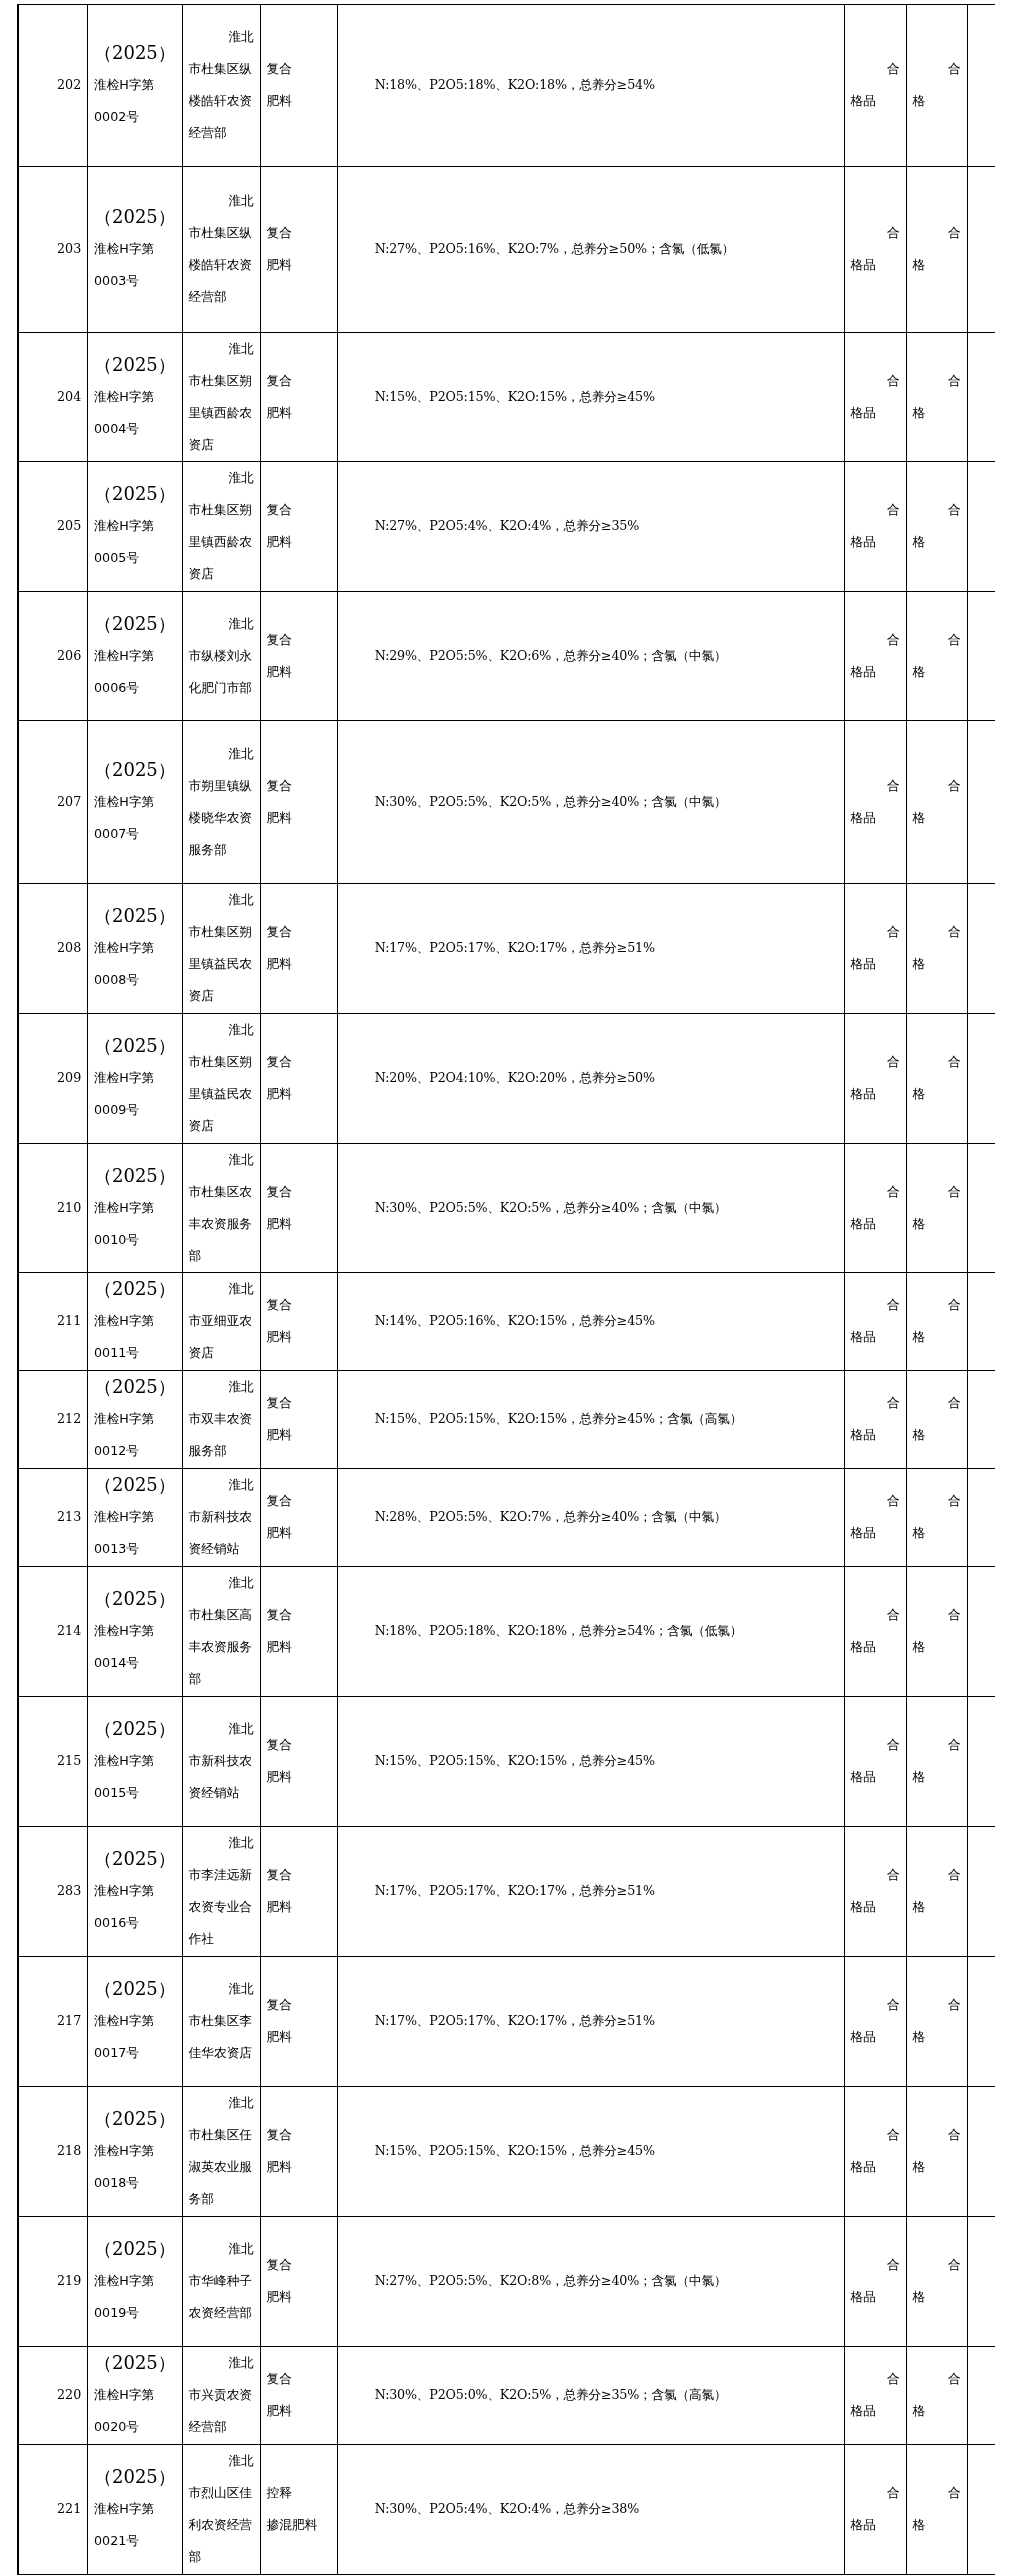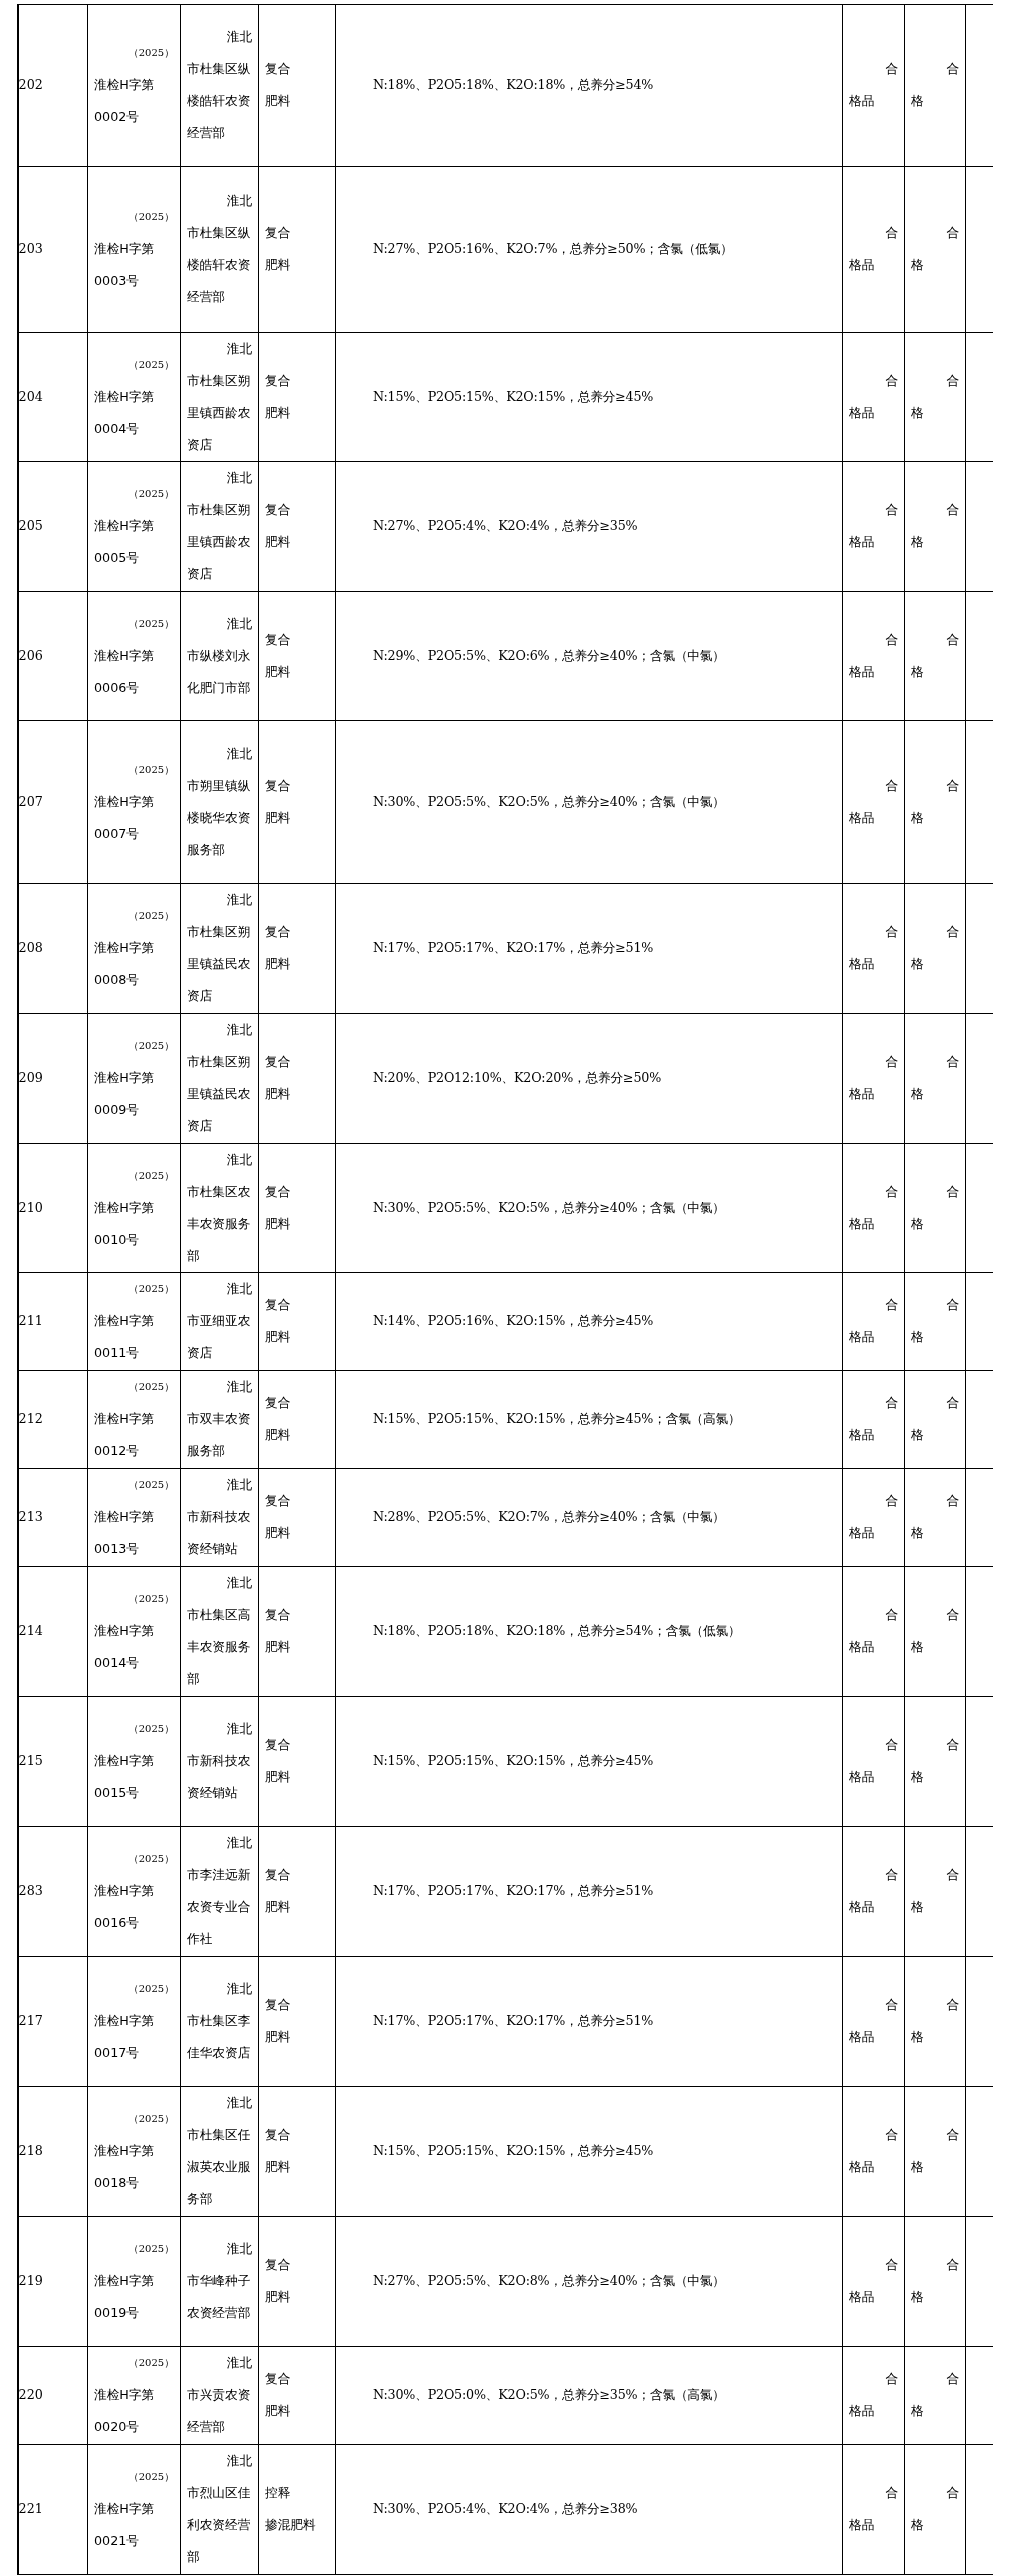--- a/index.html
+++ b/index.html
@@ -2,23 +2,23 @@
 <html><head>
 <meta charset="utf-8">
 <style>
   html, body { margin: 0; padding: 0; background: #ffffff; }
   body { width: 1009px; height: 2576px; position: relative; overflow: hidden;
          font-family: "DejaVu Sans", "Liberation Sans", sans-serif; color: #000; }
   .tbl { position: absolute; left: 16.6px; top: 3.9px; border-collapse: collapse; table-layout: fixed; }
   .tbl td { border: 1px solid #000; padding: 0; vertical-align: middle; font-size: 12.7px; line-height: 32px; }
   .tbl tr td:first-child { border-left: 2px solid #000; }
   .tbl tr td:last-child { border-right: none; }
-  .c-no { width: 70px; text-align: left; padding-right: 5.9px !important; box-sizing: border-box; font-family: "DejaVu Serif", serif; font-size: 11.7px; }
+  .c-no { width: 70px; text-align: right; padding-right: 5.9px !important; box-sizing: border-box; font-family: "DejaVu Serif", serif; font-size: 11.7px; }
   .c-id { width: 93px; box-sizing: border-box; padding: 0 5.9px !important; }
-  .c-id .yr { display: block; text-align: right; font-family: "DejaVu Serif", serif; font-size: 10px; }
+  .c-id .yr { display: block; text-align: right; font-family: "DejaVu Serif", serif; font-size: 18px; }
   .c-store { width: 78px; box-sizing: border-box; padding: 0 5.9px !important; word-break: break-all; }
   .c-store .first { text-align: right; }
   .c-type { width: 77px; box-sizing: border-box; padding: 0 5.9px !important; }
   .c-type .l1 { display: block; }
   .c-spec { width: 507px; box-sizing: border-box; padding-left: 37px !important; font-family: "DejaVu Serif", serif; font-size: 11.2px; letter-spacing: -0.2px; white-space: nowrap; }
   .c-r1, .c-r2 { width: 62px; box-sizing: border-box; padding: 0 5.9px !important; }
   .c-r1 .l1, .c-r2 .l1 { display: block; text-align: right; }
   .c-r2 { width: 61px; }
   .c-tail { width: 27px; border-right: none !important; }
 </style>
@@ -178,21 +178,21 @@
     <td class="c-no"><span>209</span></td>
     <td class="c-id">
       <span class="yr">（2025）</span><span>淮检H字第0009号</span>
     </td>
     <td class="c-store">
       <div class="first">淮北</div><span>市杜集区朔里镇益民农资店</span>
     </td>
     <td class="c-type">
       <span class="l1">复合</span><span>肥料</span>
     </td>
-    <td class="c-spec"><span>N:20%、P2O12:10%、K2O:20%，总养分≥50%</span></td>
+    <td class="c-spec"><span>N:20%、P2O4:10%、K2O:20%，总养分≥50%</span></td>
     <td class="c-r1">
       <span class="l1">合</span><span>格品</span>
     </td>
     <td class="c-r2">
       <span class="l1">合</span><span>格</span>
     </td>
     <td class="c-tail"></td>
   </tr>
 
   <tr style="height: 129px;">

